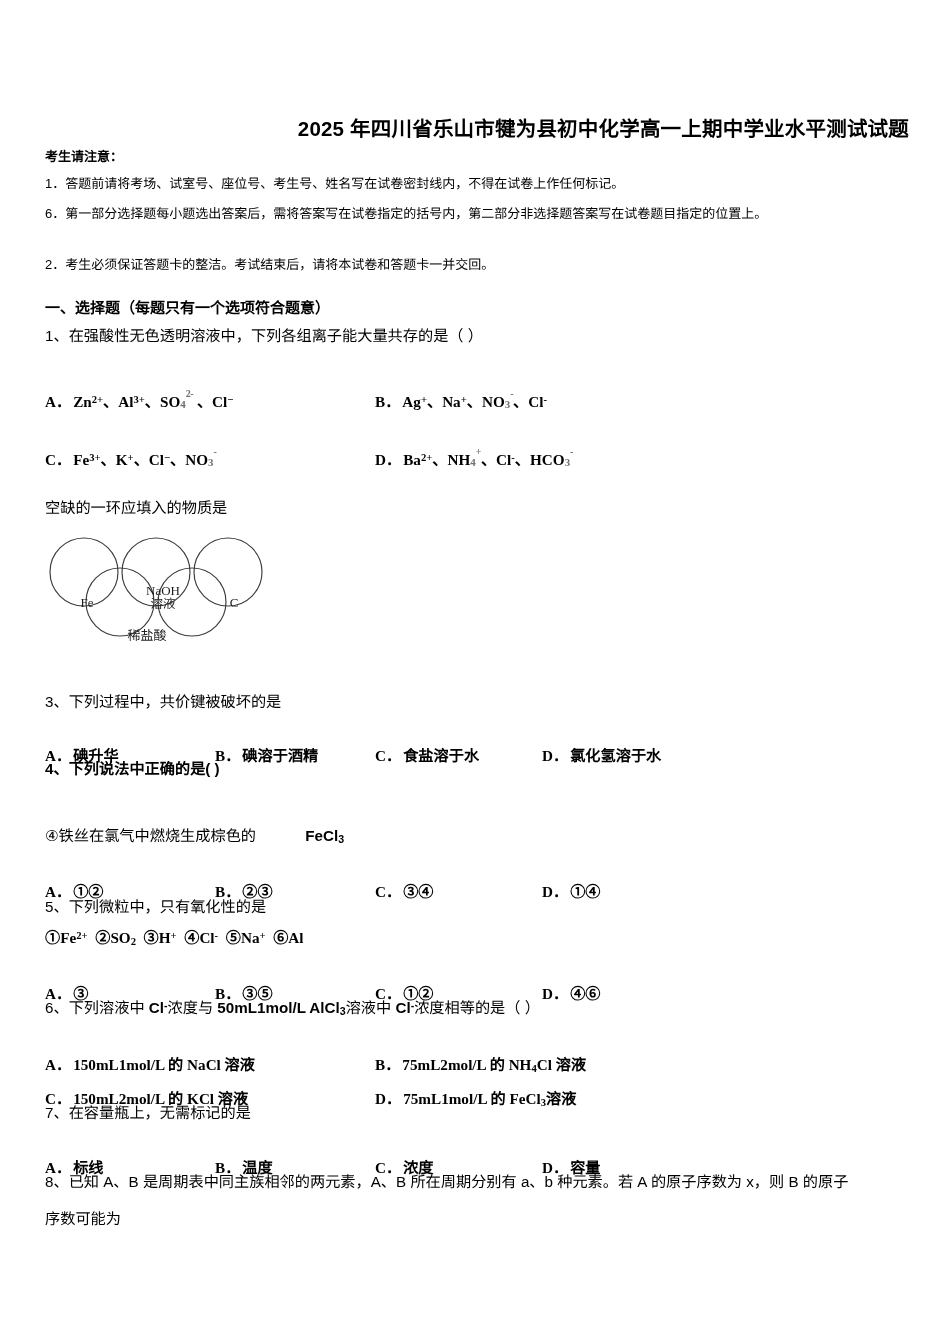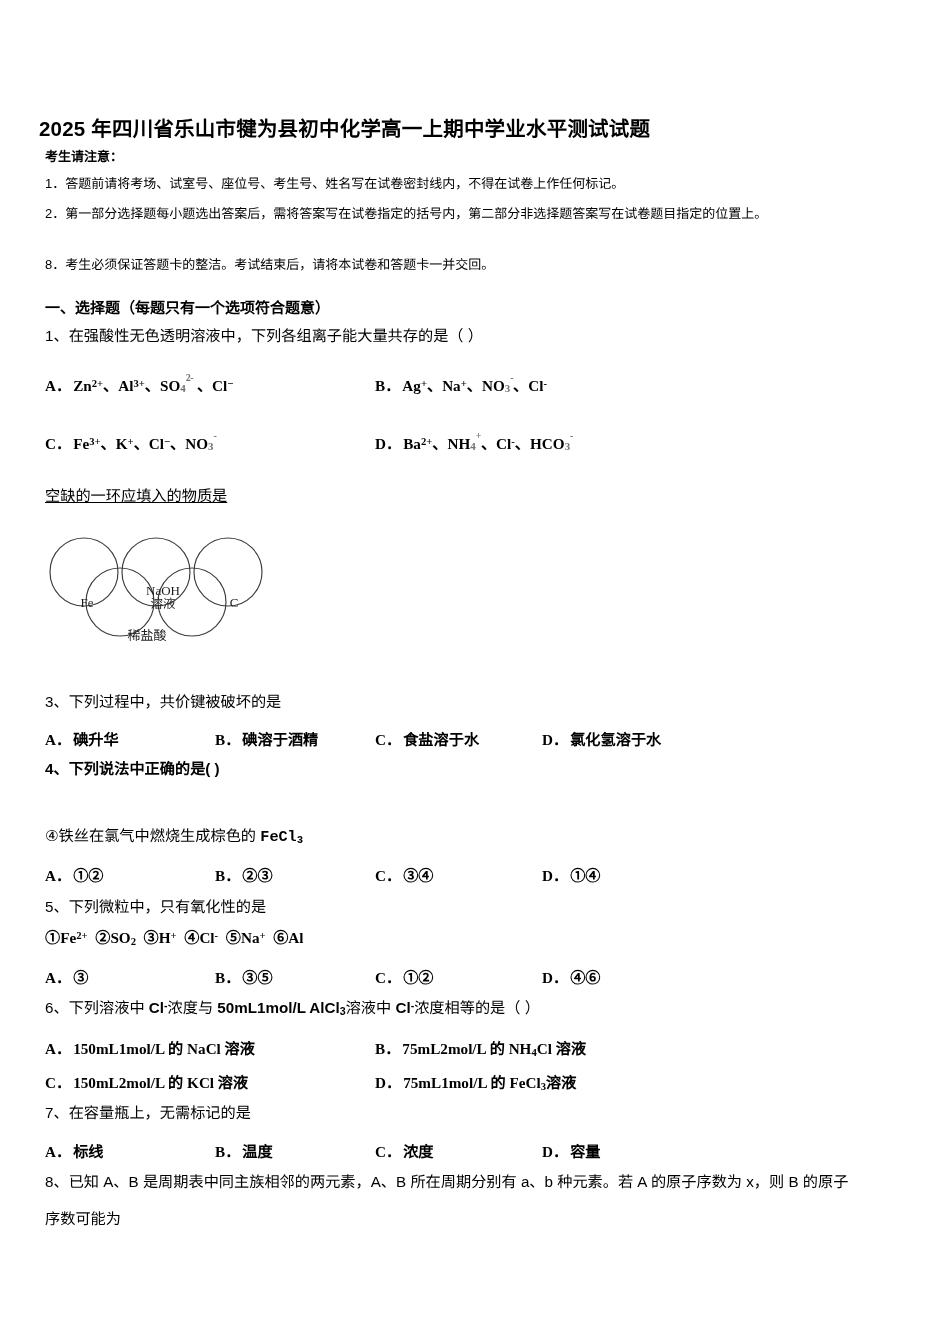--- a/index.html
+++ b/index.html
@@ -21,24 +21,24 @@
     position: absolute;
     left: 0; top: 0;
     width: 950px;
     height: 1344px;
     padding: 0;
     box-sizing: border-box;
   }
   
   .doc-title {
     position: absolute;
-    left: 39px;
+    left: 49px;
     top: 112px;
     width: 860px;
-    text-align: left;
+    text-align: right;
     font-family: "Liberation Sans", "DejaVu Sans", sans-serif;
     font-weight: bold;
     font-size: 20.5px;
     letter-spacing: 0.2px;
     white-space: nowrap;
   }
   
   .tline {
     position: absolute;
     left: 45px;
@@ -63,21 +63,21 @@
   .optrow {
     position: absolute;
     left: 45px;
     width: 880px;
     height: 22px;
     font-size: 15.2px;
     white-space: nowrap;
   }
   .opt {
     position: absolute;
-    top: 0;
+    top: 16px;
     font-weight: bold;
     white-space: nowrap;
   }
   .opt .lab { font-family: "Liberation Serif", serif; font-weight: bold; }
   .opt .txt { font-weight: bold; padding-left: 2px; }
   .c1 { left: 0px; }
   .c2 { left: 170px; }
   .c3 { left: 330px; }
   .c4 { left: 497px; }
   
@@ -116,22 +116,22 @@
 </style>
 </head>
 <body>
 
 <div class="page">
 
   <div class="doc-title">2025 年四川省乐山市犍为县初中化学高一上期中学业水平测试试题</div>
 
   <div class="tline notice b sans" style="top:150px;">考生请注意：</div>
   <div class="tline notice sans" style="top:177px;">1．答题前请将考场、试室号、座位号、考生号、姓名写在试卷密封线内，不得在试卷上作任何标记。</div>
-  <div class="tline notice sans wrap" style="top:204px; line-height:1.52;">2．第一部分选择题每小题选出答案后，需将答案写在试卷指定的括号内，第二部分非选择题答案写在试卷题目指定的位置上。</div>
-  <div class="tline notice sans" style="top:258px;">8．考生必须保证答题卡的整洁。考试结束后，请将本试卷和答题卡一并交回。</div>
+  <div class="tline notice sans wrap" style="top:204px; line-height:1.52;">6．第一部分选择题每小题选出答案后，需将答案写在试卷指定的括号内，第二部分非选择题答案写在试卷题目指定的位置上。</div>
+  <div class="tline notice sans" style="top:258px;">2．考生必须保证答题卡的整洁。考试结束后，请将本试卷和答题卡一并交回。</div>
 
   <div class="tline sec-head sans b" style="top:300px;">一、选择题（每题只有一个选项符合题意）</div>
 
   <div class="tline qstem sans" style="top:328px;"><span>1、</span><span>在强酸性无色透明溶液中，下列各组离子能大量共存的是（      ）</span></div>
 
   <div class="optrow" style="top:372px;">
     <span class="opt w1">
       <span class="lab">A．</span><span class="txt">Zn<sup>2+</sup>、Al<sup>3+</sup>、SO<span class="losub faint">4</span><span class="hisup faint">2-</span> 、Cl<sup>−</sup></span>
     </span>
     <span class="opt w2">
@@ -141,21 +141,21 @@
 
   <div class="optrow" style="top:430px;">
     <span class="opt w1">
       <span class="lab">C．</span><span class="txt">Fe<sup>3+</sup>、K<sup>+</sup>、Cl<sup>−</sup>、NO<span class="losub faint">3</span><span class="hisup faint">-</span></span>
     </span>
     <span class="opt w2">
       <span class="lab">D．</span><span class="txt">Ba<sup>2+</sup>、NH<span class="losub faint">4</span><span class="hisup faint">+</span>、Cl<sup>-</sup>、HCO<span class="losub faint">3</span><span class="hisup faint">-</span></span>
     </span>
   </div>
 
-  <div class="tline qstem sans" style="top:488px;text-decoration:underline;">空缺的一环应填入的物质是</div>
+  <div class="tline qstem sans" style="top:500px;">空缺的一环应填入的物质是</div>
 
   <div class="rings">
     <svg width="216" height="104" viewBox="0 0 216 104">
       <g fill="none" stroke="#3b3b3b" stroke-width="1.15">
         <circle cx="36" cy="36" r="34"></circle>
         <circle cx="108" cy="36" r="34"></circle>
         <circle cx="180" cy="36" r="34"></circle>
         <circle cx="72" cy="66" r="34"></circle>
         <circle cx="144" cy="66" r="34"></circle>
       </g>
@@ -173,21 +173,21 @@
   <div class="tline qstem sans" style="top:694px;text-align:right;"><span>3、</span><span>下列过程中，共价键被破坏的是</span></div>
 
   <div class="optrow sans" style="top:727px;">
     <span class="opt c1"><span class="lab">A．</span><span class="txt">碘升华</span></span>
     <span class="opt c2"><span class="lab">B．</span><span class="txt">碘溶于酒精</span></span>
     <span class="opt c3"><span class="lab">C．</span><span class="txt">食盐溶于水</span></span>
     <span class="opt c4"><span class="lab">D．</span><span class="txt">氯化氢溶于水</span></span>
   </div>
 
   <div class="tline qstem sans" style="top:761px;font-weight:bold;"><span>4、</span><span>下列说法中正确的是(     )</span></div>
-  <div class="tline qstem sans" style="top:828px;">④铁丝在氯气中燃烧生成棕色的 <span style="font-family:Liberation Mono, monospace;font-weight:bold;">FeCl<sub>3</sub></span></div>
+  <div class="tline qstem sans" style="top:828px;">④铁丝在氯气中燃烧生成棕色的 <span style="font-family:Liberation Sans, sans-serif;font-weight:bold;margin-left:45px;">FeCl<sub>3</sub></span></div>
 
   <div class="optrow" style="top:863px;">
     <span class="opt c1"><span class="lab">A．</span><span class="txt">①②</span></span>
     <span class="opt c2"><span class="lab">B．</span><span class="txt">②③</span></span>
     <span class="opt c3"><span class="lab">C．</span><span class="txt">③④</span></span>
     <span class="opt c4"><span class="lab">D．</span><span class="txt">①④</span></span>
   </div>
 
   <div class="tline qstem sans" style="top:899px;"><span>5、</span><span>下列微粒中，只有氧化性的是</span></div>
   <div class="tline qstem" style="top:930px; font-weight:bold;">①Fe<sup>2+</sup>&nbsp; ②SO<sub>2</sub>&nbsp; ③H<sup>+</sup>&nbsp; ④Cl<sup>-</sup>&nbsp; ⑤Na<sup>+</sup>&nbsp; ⑥Al</div>

